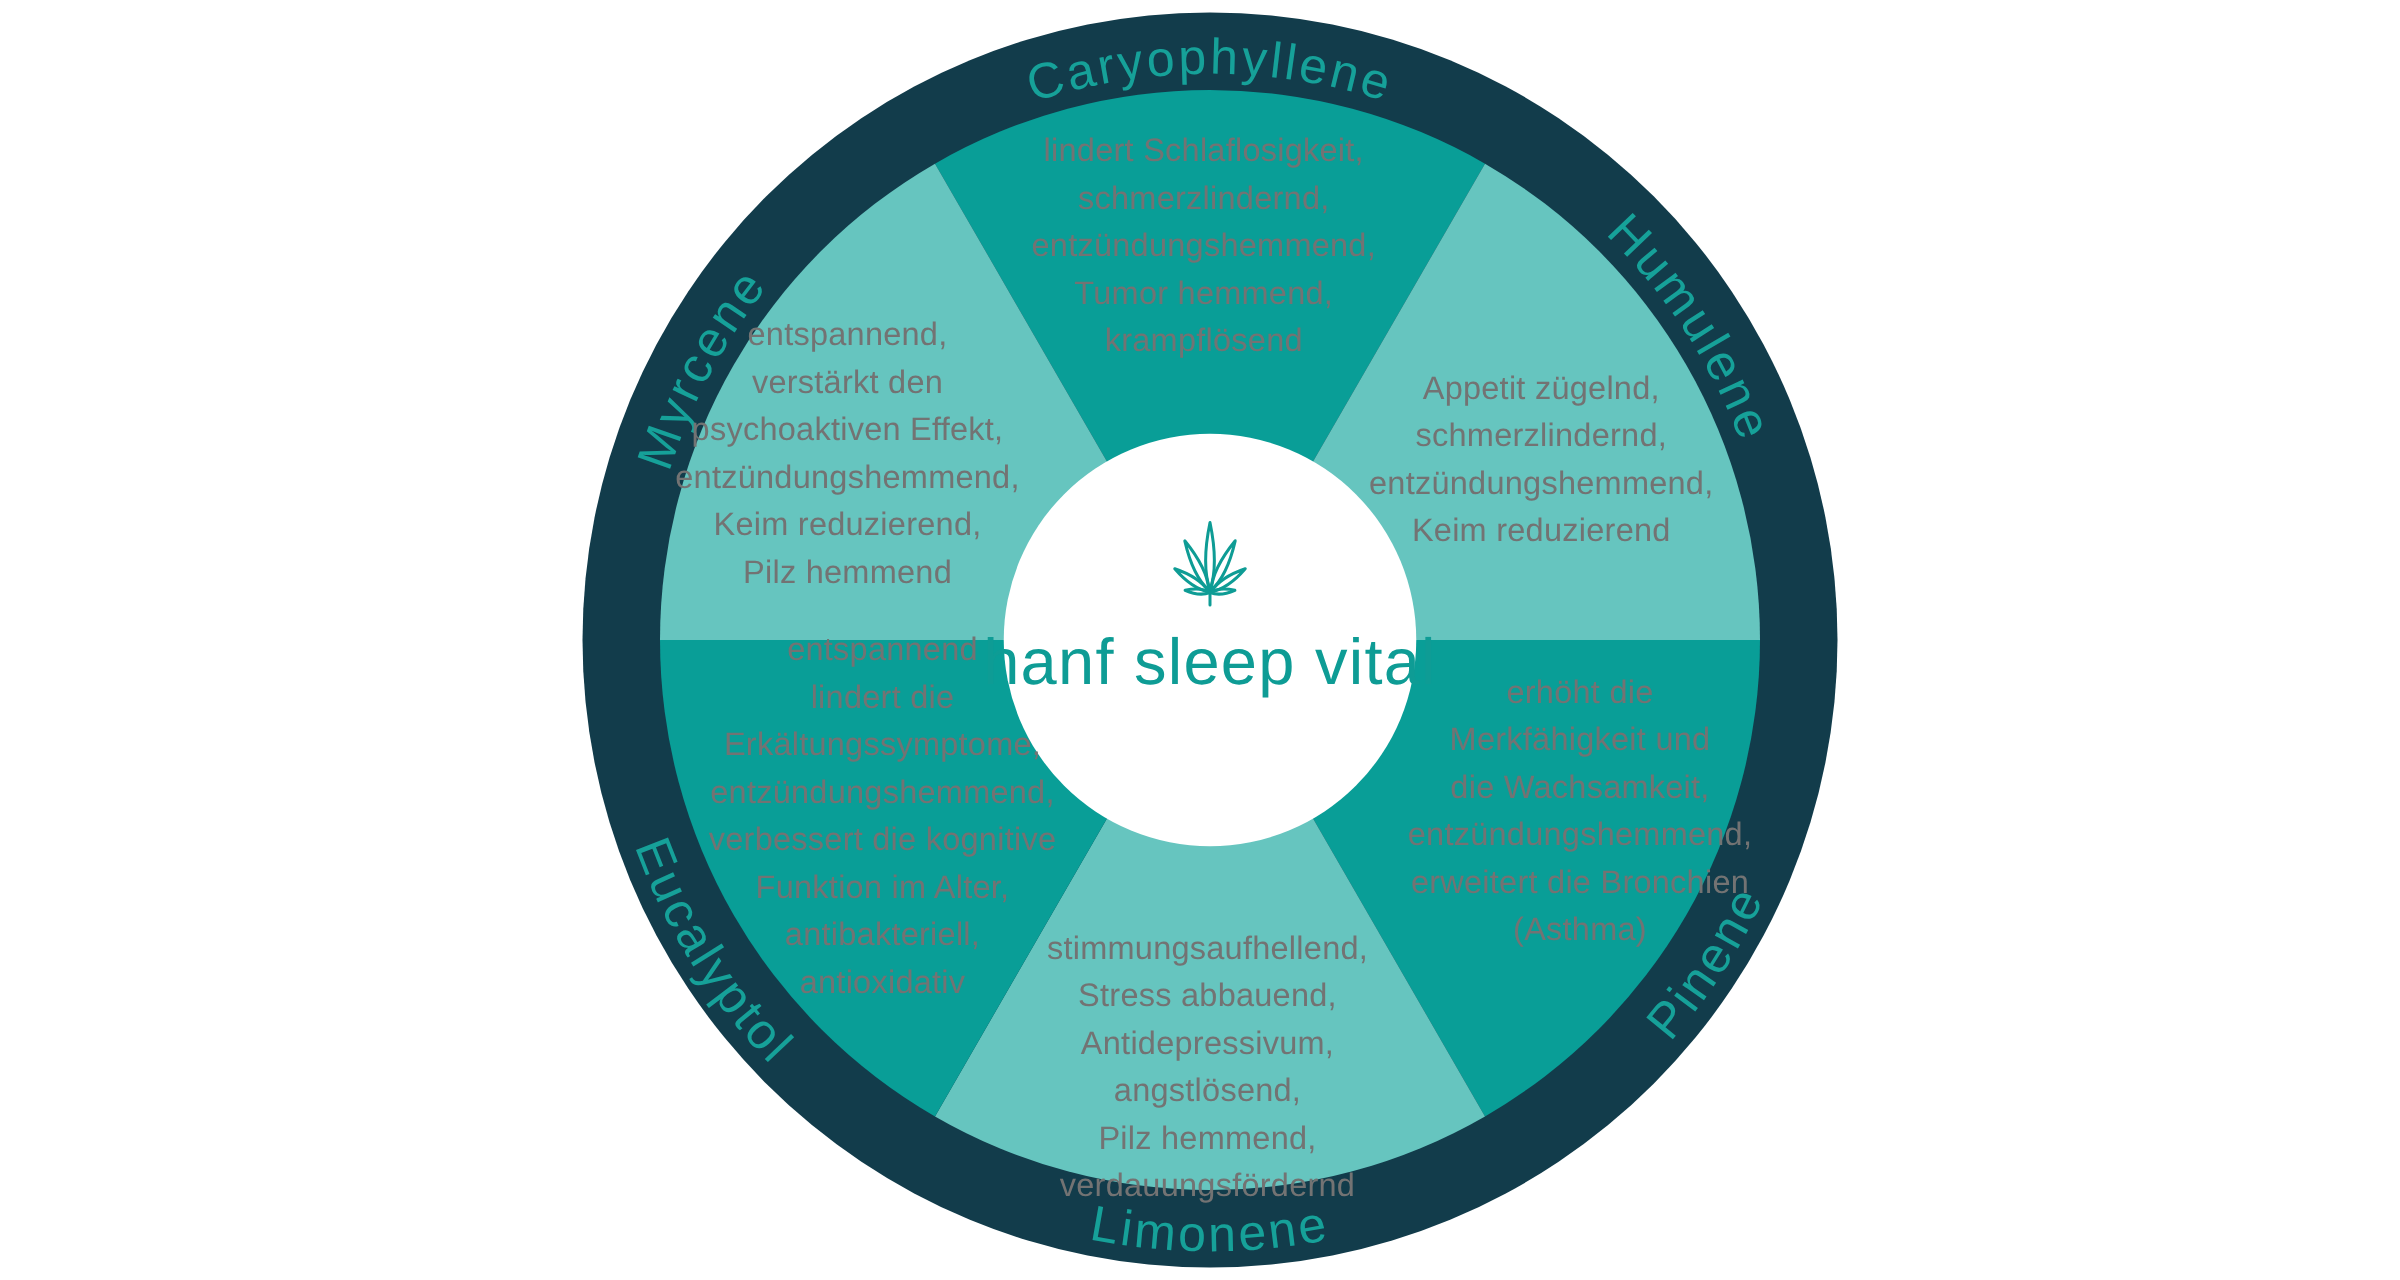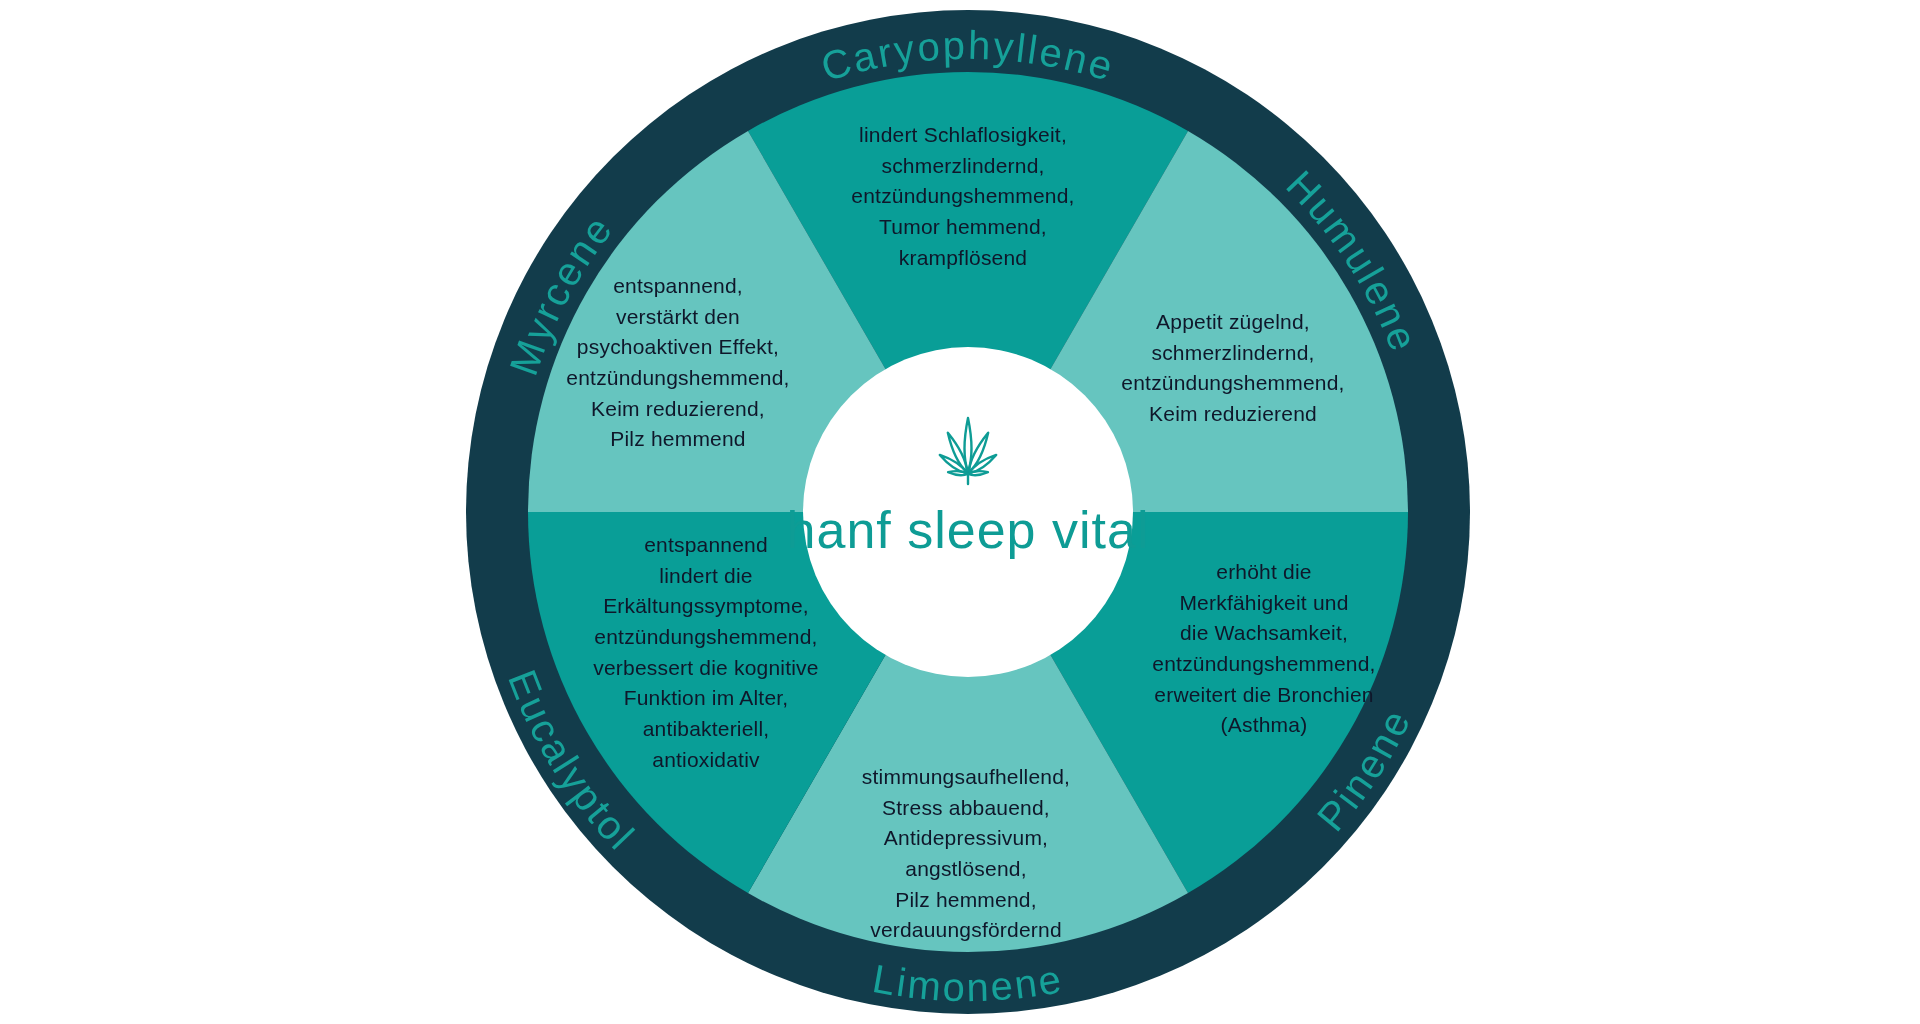--- a/index.html
+++ b/index.html
@@ -7,21 +7,21 @@
     position:relative;width:1920px;height:1024px;background:#ffffff;overflow:hidden;
     font-family:"Liberation Sans",sans-serif;
   }
   .wheel-svg{position:absolute;left:0;top:0;width:1920px;height:1024px;}
   .arc-label{
     font-family:"Liberation Sans",sans-serif;
     font-size:40px;letter-spacing:2.5px;font-weight:400;
   }
   .effects{
     position:absolute;transform:translate(-50%,-50%);
-    color:#0f172a;font-size:21px;line-height:1.46;letter-spacing:.2px;
+    color:#737373;font-size:26px;line-height:1.46;letter-spacing:.2px;
     text-align:center;white-space:pre-line;font-weight:400;
   }
   .brand{
     position:absolute;transform:translate(-50%,-50%);
     font-size:52px;font-weight:500;letter-spacing:1px;white-space:nowrap;
   }
 </style>
 </head>
 <body>
 

